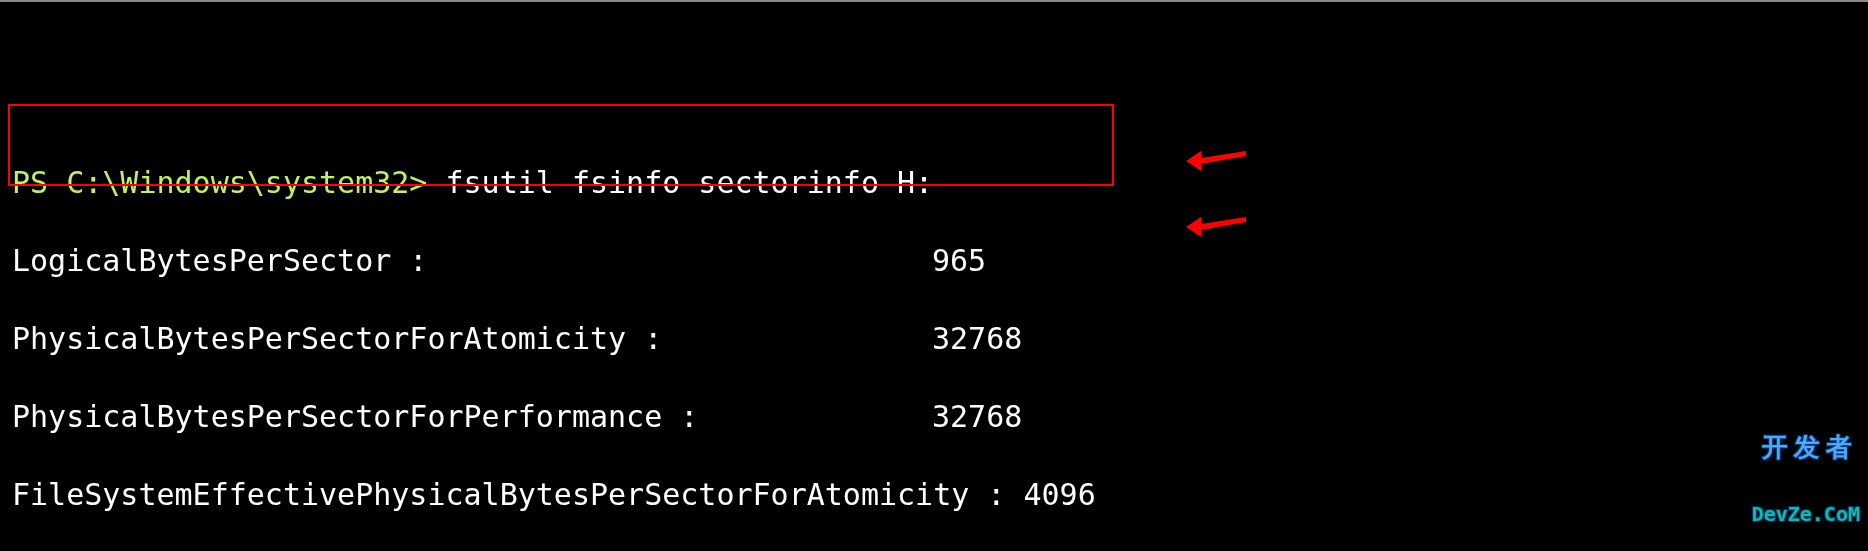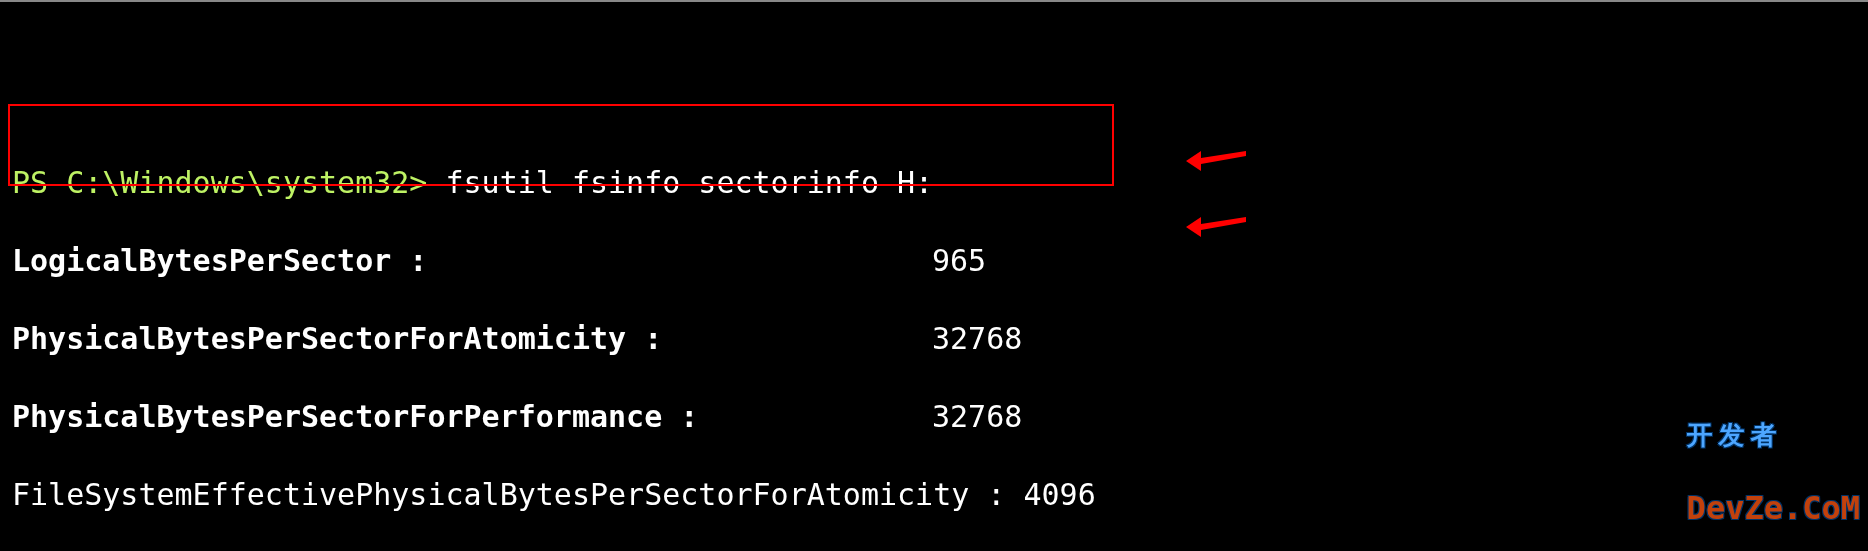--- a/index.html
+++ b/index.html
@@ -24,21 +24,20 @@
     .prompt {
       color: #bef264;
     }
     .row {
       display: block;
       position: relative;
     }
     .label {
       display: inline-block;
       width: 920px;
-      font-weight: bold;
     }
     .value {
       display: inline-block;
     }
     .highlight-box {
       position: absolute;
       border: 2px solid #ff0000;
       pointer-events: none;
     }
     .arrow {
@@ -57,25 +56,26 @@
       font-size: 22px;
       font-weight: bold;
       pointer-events: none;
       line-height: 1.0;
     }
     .watermark .wm-top {
       color: #4da6ff;
       text-shadow: 1px 1px 0 #003366, -1px -1px 0 #003366, 1px -1px 0 #003366, -1px 1px 0 #003366;
       letter-spacing: 6px;
       font-size: 26px;
+      margin-left: 10px;
     }
     .watermark .wm-bottom {
-      color: #c2410c;
+      color: #14b8a6;
       text-shadow: 1px 1px 0 #003366, -1px -1px 0 #003366, 1px -1px 0 #003366, -1px 1px 0 #003366;
-      font-size: 32px;
+      font-size: 20px;
     }
   </style>
 </head>
 <body>
 
 
 
 <div class="row"><span class="prompt">PS C:\Windows\system32&gt; </span><span>fsutil fsinfo sectorinfo H:</span></div>
 <div class="row"><span class="label">LogicalBytesPerSector :</span><span class="value">965</span></div>
 <div class="row"><span class="label">PhysicalBytesPerSectorForAtomicity :</span><span class="value">32768</span></div>

